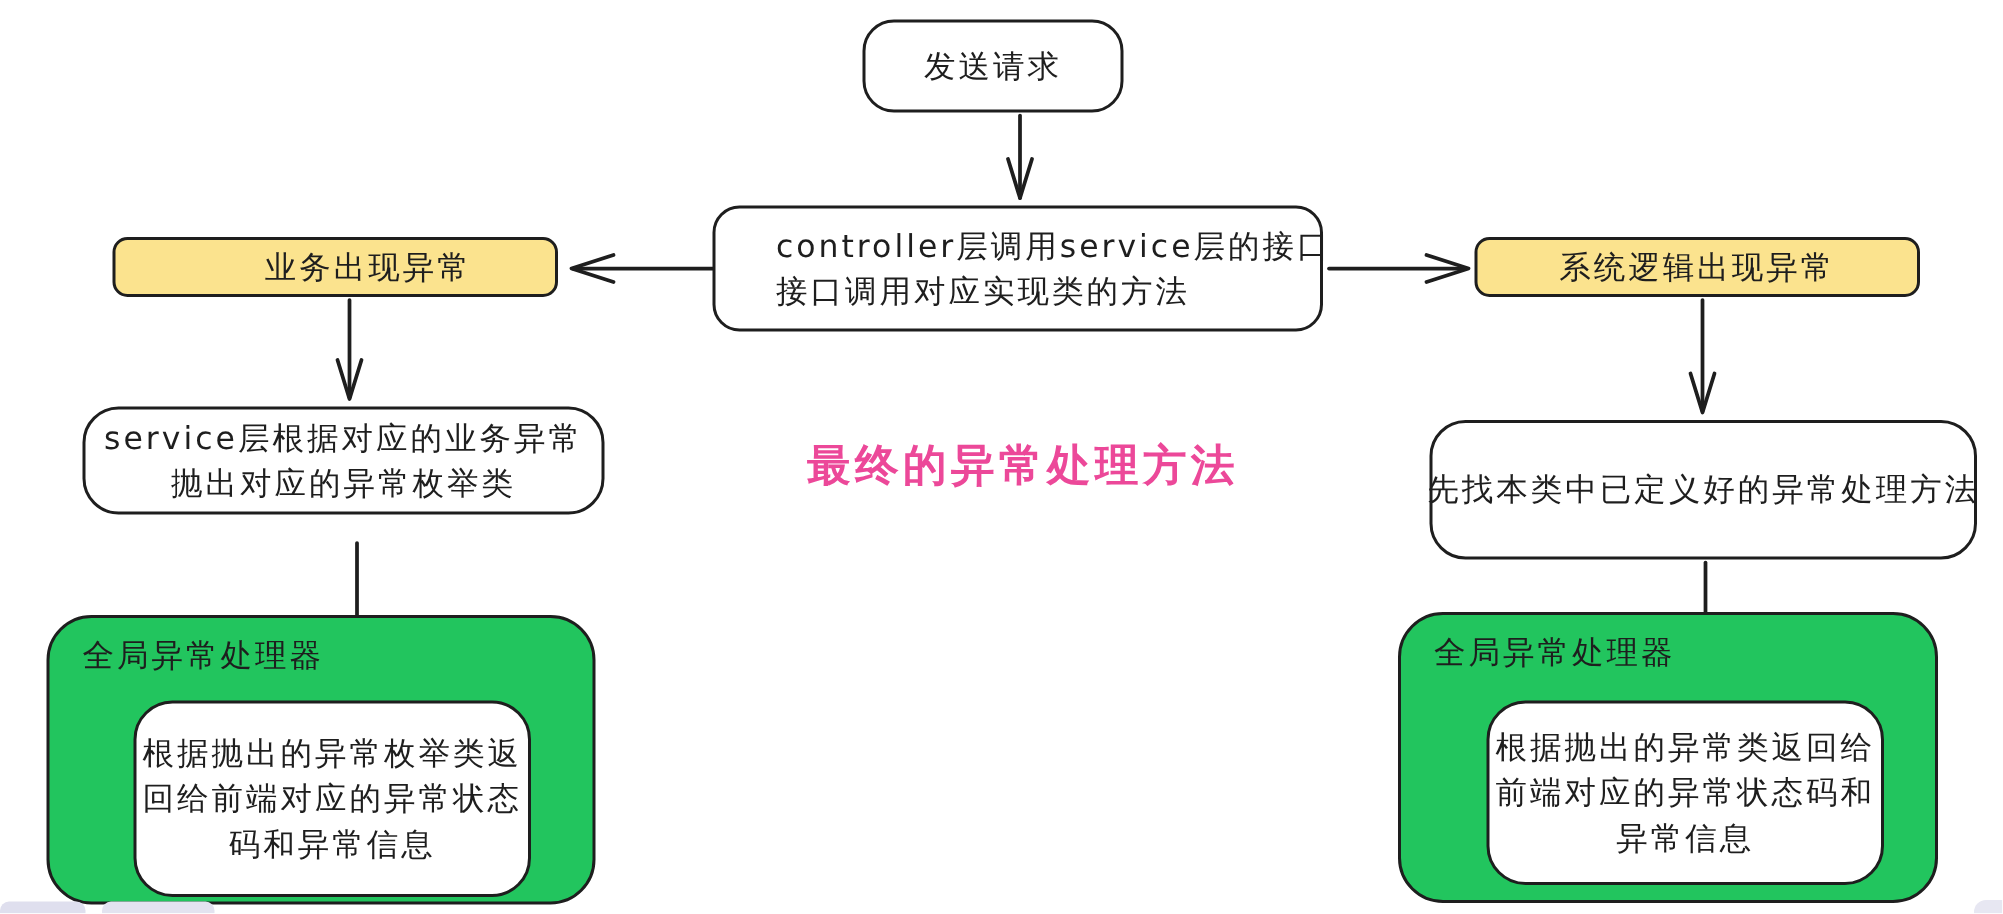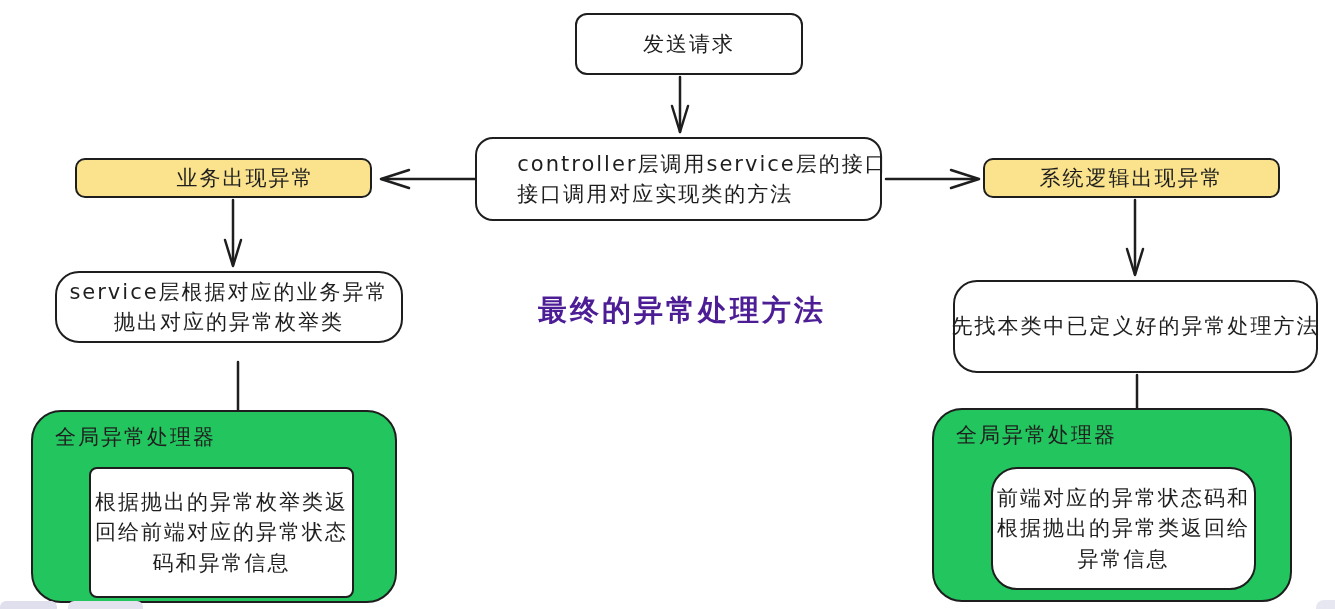--- a/index.html
+++ b/index.html
@@ -57,21 +57,21 @@
     <g>
       <path d="M1135 200 L1135 274"></path>
         <path d="M1127 249 L1135 275 L1143 249"></path>
     </g>
     <g>
       <path d="M1137 375 L1137 457"></path>
         <path d="M1129 432 L1137 458 L1145 432"></path>
     </g>
   </svg>
 
-  <div class="node rounded-sm" style="left:575px;top:13px;width:228px;height:62px;">
+  <div class="node rounded-sm" style="left:575px;top:13px;width:174px;height:62px;border-radius:21px;">
     <div class="line">发送请求</div>
   </div>
 
   <div class="node rounded-md left-text" style="left:475px;top:137px;width:407px;height:84px;padding-left:48px;">
     <div class="inner">
       <div class="line">controller层调用service层的接口</div>
       <div class="line">接口调用对应实现类的方法</div>
     </div>
   </div>
 
@@ -81,40 +81,40 @@
 
   <div class="node yellow" style="left:983px;top:158px;width:297px;height:40px;">
     <div class="line">系统逻辑出现异常</div>
   </div>
 
   <div class="node rounded-lg" style="left:55px;top:271px;width:348px;height:72px;">
     <div class="line">service层根据对应的业务异常</div>
     <div class="line">抛出对应的异常枚举类</div>
   </div>
 
-  <div class="note" style="left:538px;top:291px;color:#4c1d95;">最终的异常处理方法</div>
+  <div class="note" style="left:538px;top:291px;color:#ec4899;">最终的异常处理方法</div>
 
   <div class="node rounded-lg" style="left:953px;top:280px;width:365px;height:93px;">
     <div class="line">先找本类中已定义好的异常处理方法</div>
   </div>
 
   <div class="outer-group" style="left:31px;top:410px;width:366px;height:193px;">
     <div class="group-label">全局异常处理器</div>
-    <div class="node" style="left:56px;top:55px;width:265px;height:131px;border-radius:8px;">
+    <div class="node" style="left:56px;top:55px;width:265px;height:131px;border-radius:26px;">
       <div class="line">根据抛出的异常枚举类返</div>
       <div class="line">回给前端对应的异常状态</div>
       <div class="line">码和异常信息</div>
     </div>
   </div>
 
   <div class="outer-group" style="left:932px;top:408px;width:360px;height:194px;">
     <div class="group-label">全局异常处理器</div>
     <div class="node" style="left:57px;top:57px;width:265px;height:123px;border-radius:26px;">
+      <div class="line">根据抛出的异常类返回给</div>
       <div class="line">前端对应的异常状态码和</div>
-      <div class="line">根据抛出的异常类返回给</div>
       <div class="line">异常信息</div>
     </div>
   </div>
 
   <div class="artifact" style="left:0;top:601px;width:57px;height:8px;background:#dfdfee;border-radius:6px 6px 0 0;"></div>
   <div class="artifact" style="left:68px;top:601px;width:75px;height:8px;background:#e3e3f0;border-radius:6px 6px 0 0;"></div>
   <div class="artifact" style="left:1316px;top:600px;width:19px;height:9px;background:#e7e7f2;border-radius:8px 0 0 0;"></div>
 
 </div>
 

